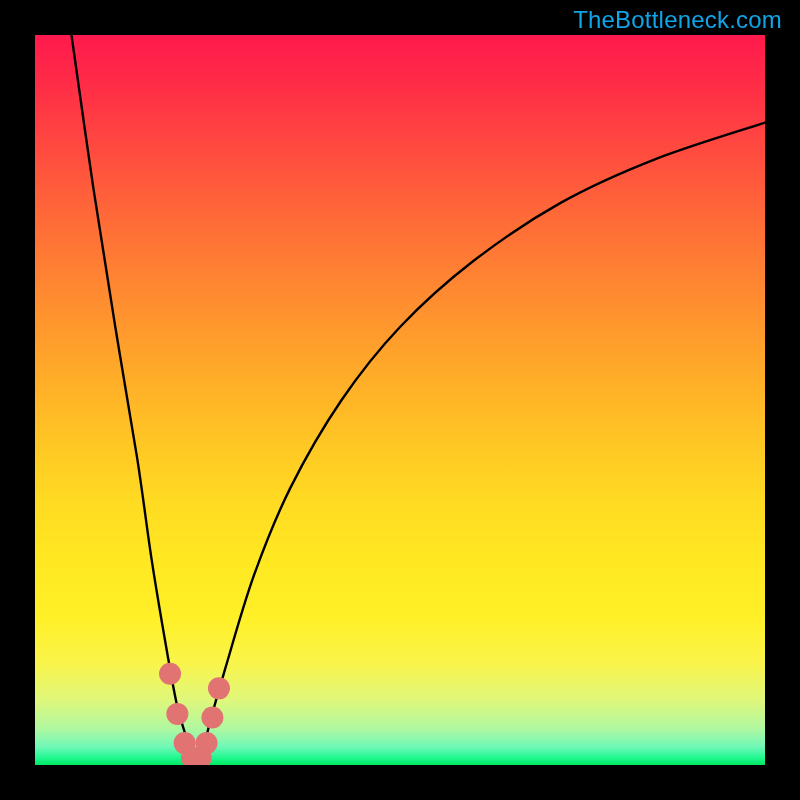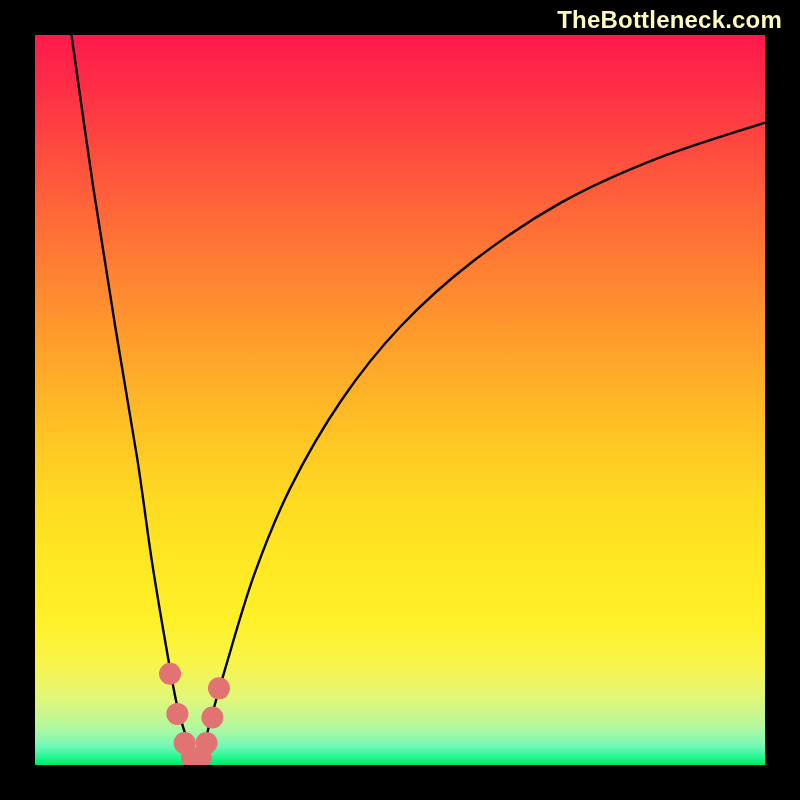--- a/index.html
+++ b/index.html
@@ -50,23 +50,23 @@
       #b0f8a0 95%,
       #70f8b8 97.5%,
       #20f890 99%,
       #00e860 100%
     );
   }
   .watermark {
     position: absolute;
     top: 6px;
     right: 18px;
-    color: #fef9c3;
+    color: #0ea5e9;
     font-size: 24px;
-    font-weight: 700;
+    font-weight: 400;
     letter-spacing: 0.2px;
   }
   svg.curves {
     position: absolute;
     left: 0;
     top: 0;
     width: 100%;
     height: 100%;
   }
 </style>

